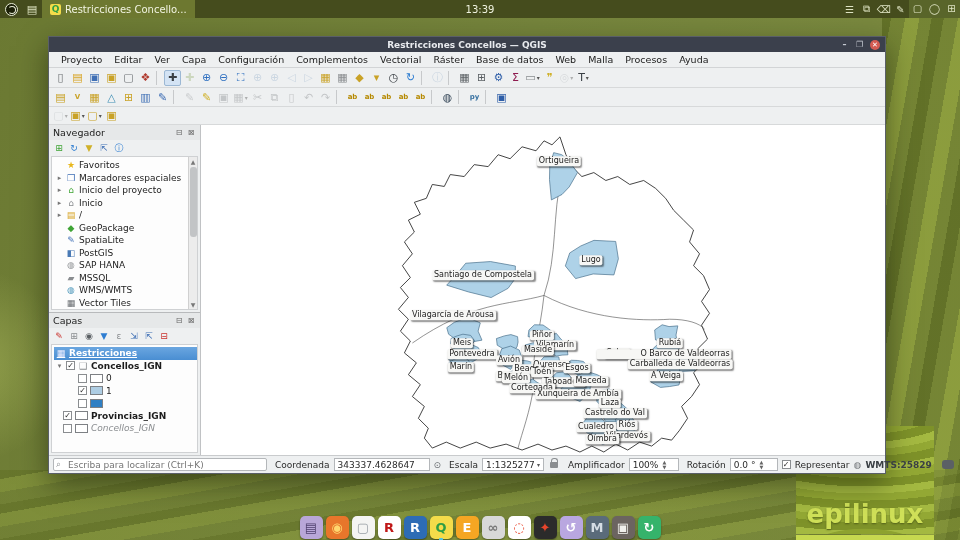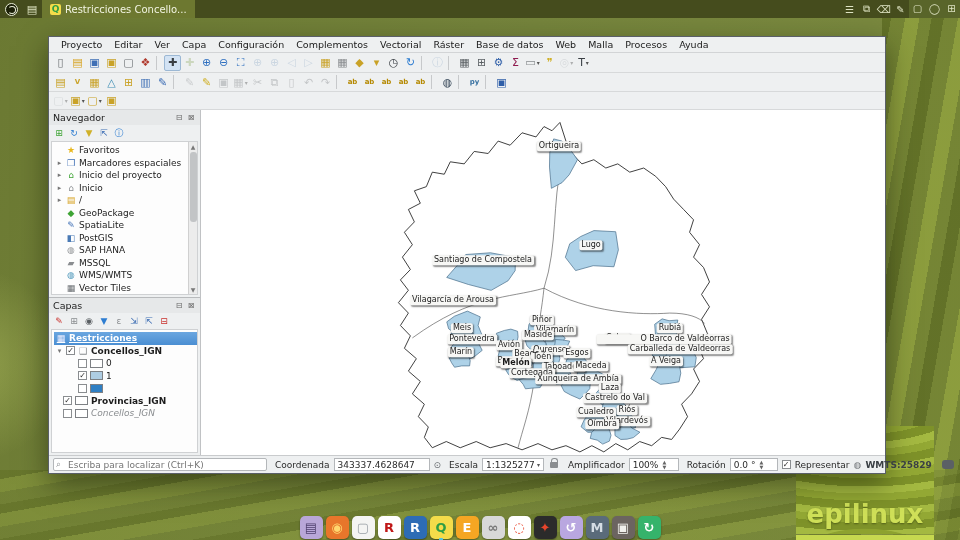--- a/index.html
+++ b/index.html
@@ -158,32 +158,41 @@
   <div class="tb-launcher">
     <span class="orb"></span>
   </div>
   <div class="tb-folder">
     <span>▤</span>
   </div>
   <div class="task-btn">
     <span class="q">Q</span>
     <span>Restricciones Concello...</span>
   </div>
+  <div class="tb-clock">13:39</div>
   <div class="tray" id="tray">
       <span>☰</span>
       <span>⧉</span>
       <span>⌫</span>
       <span>✎</span>
       <span class="boxed">▢</span>
       <span class="boxed">◯</span>
       <span class="boxed">⊞</span>
     </div>
 </div>
 
 <div class="window">
+  <div class="titlebar">
+    <span class="title">Restricciones Concellos — QGIS</span>
+    <span class="win-btns">
+      <span class="wb">–</span>
+      <span class="wb">❐</span>
+      <span class="close">✕</span>
+    </span>
+  </div>
 
   <div class="menubar" id="menubar">
       <span class="menu-item">Proyecto</span>
       <span class="menu-item">Editar</span>
       <span class="menu-item">Ver</span>
       <span class="menu-item">Capa</span>
       <span class="menu-item">Configuración</span>
       <span class="menu-item">Complementos</span>
       <span class="menu-item">Vectorial</span>
       <span class="menu-item">Ráster</span>
@@ -484,21 +493,21 @@
           <div class="map-label" style="left: 309px; top: 219px; margin-top: 32px;">Beariz</div>
           <div class="map-label" style="left: 341px; top: 210px;">Piñor</div>
           <div class="map-label" style="left: 354px; top: 220px;">Vilamarín</div>
           <div class="map-label" style="left: 337px; top: 225px;">Maside</div>
           <div class="map-label" style="left: 376px; top: 228px; margin-left: 40px;">Coles</div>
           <div class="map-label" style="left: 308px; top: 235px;">Avión</div>
           <div class="map-label" style="left: 349px; top: 240px;">Ourense</div>
           <div class="map-label" style="left: 326px; top: 244px;">Beade</div>
           <div class="map-label" style="left: 341px; top: 247px;">Toén</div>
           <div class="map-label" style="left: 376px; top: 243px;">Esgos</div>
-          <div class="map-label" style="left: 315px; top: 253px; font-weight: bold;">Melón</div>
+          <div class="map-label" style="left: 315px; top: 253px;">Melón</div>
           <div class="map-label" style="left: 363px; top: 257px;">Taboadela</div>
           <div class="map-label" style="left: 390px; top: 256px;">Maceda</div>
           <div class="map-label" style="left: 331px; top: 263px;">Cortegada</div>
           <div class="map-label" style="left: 377px; top: 269px;">Xunqueira de Ambía</div>
           <div class="map-label" style="left: 469px; top: 218px;">Rubiá</div>
           <div class="map-label" style="left: 463px; top: 229px; padding-left: 44px;">O Barco de Valdeorras</div>
           <div class="map-label" style="left: 479px; top: 239px;">Carballeda de Valdeorras</div>
           <div class="map-label" style="left: 465px; top: 251px;">A Veiga</div>
           <div class="map-label" style="left: 409px; top: 278px;">Laza</div>
           <div class="map-label" style="left: 414px; top: 288px;">Castrelo do Val</div>

